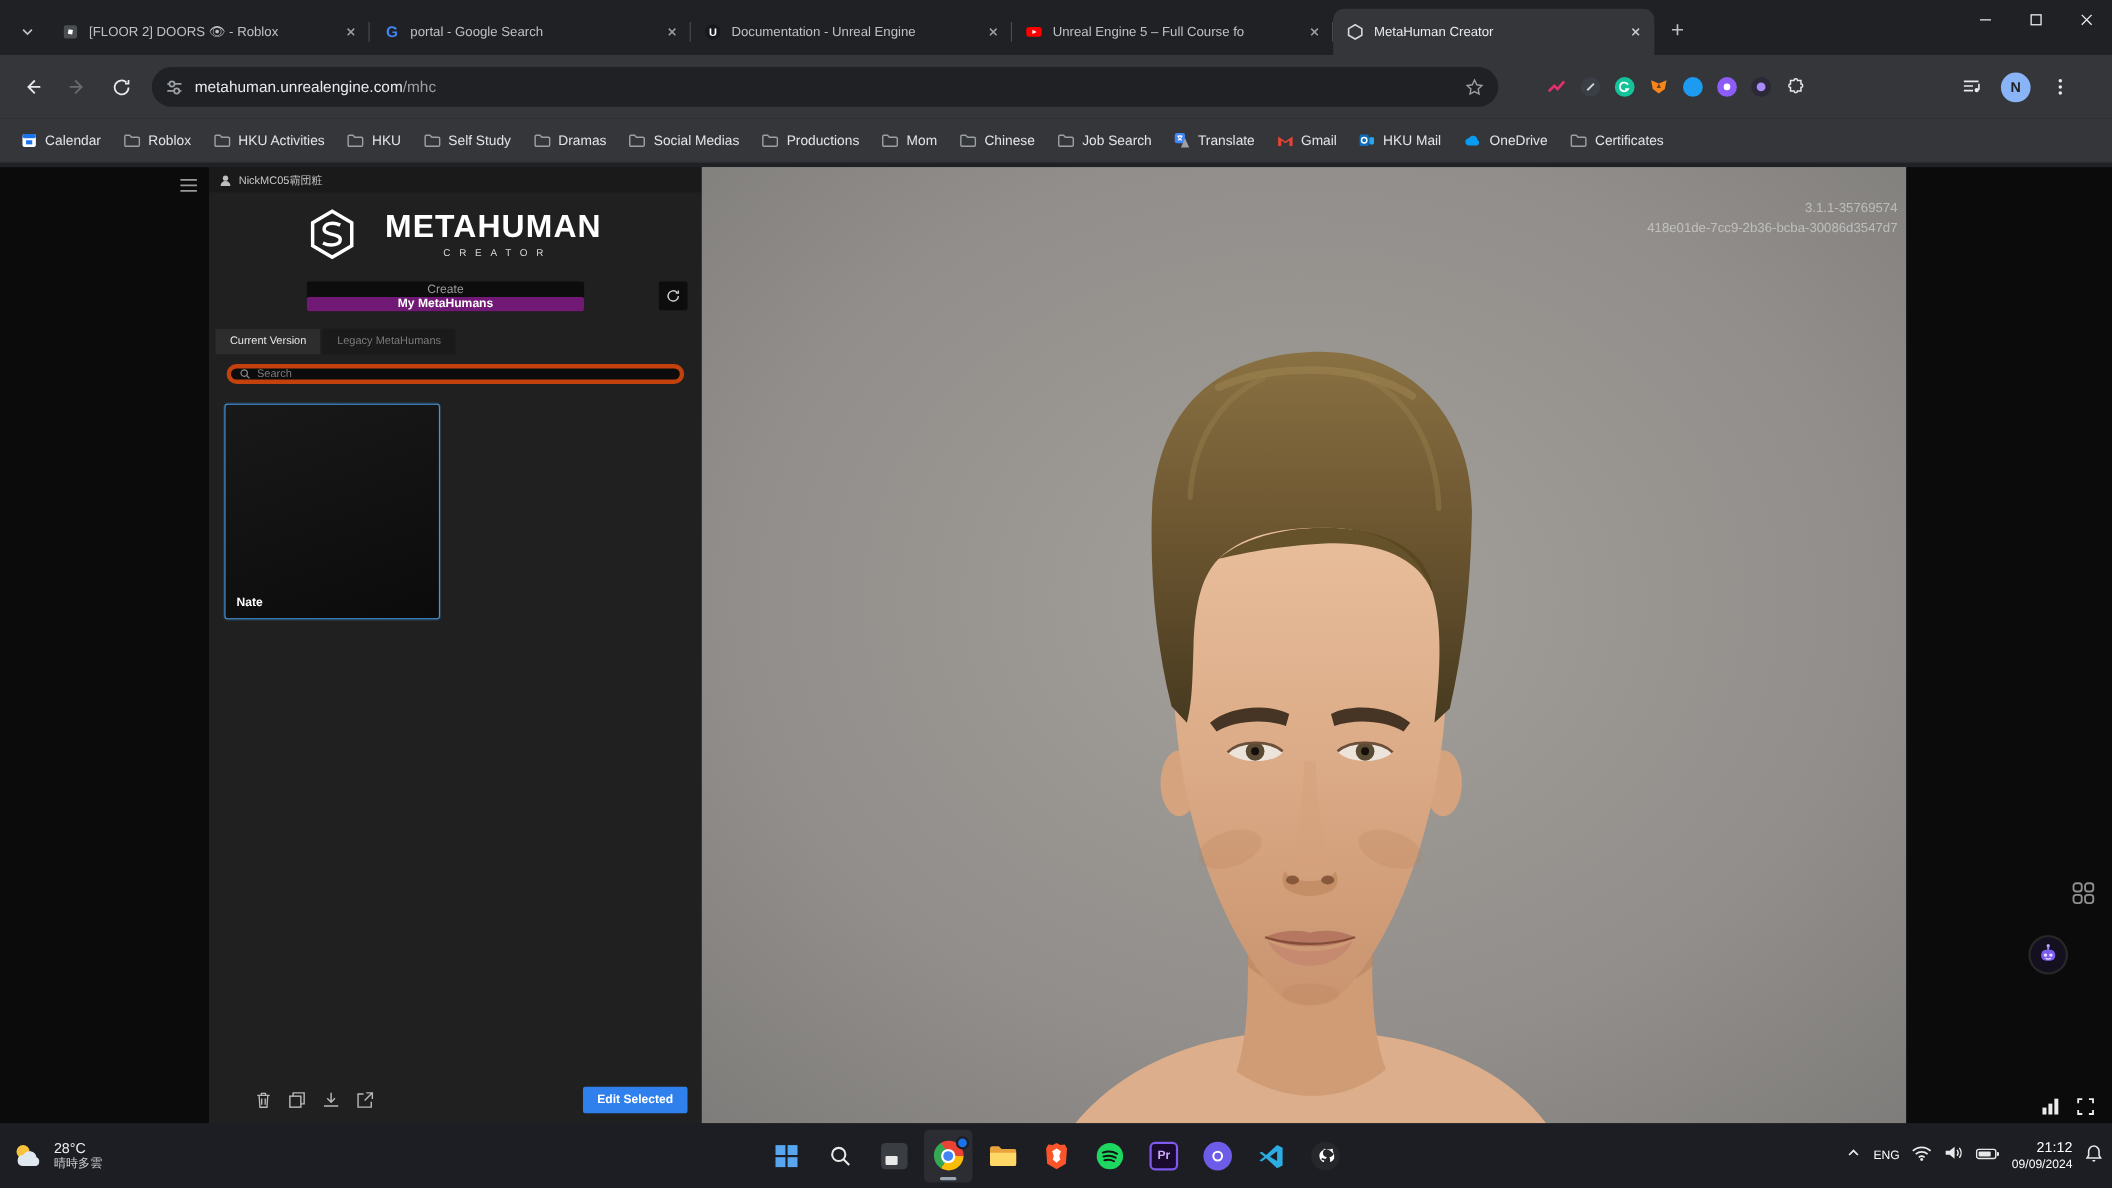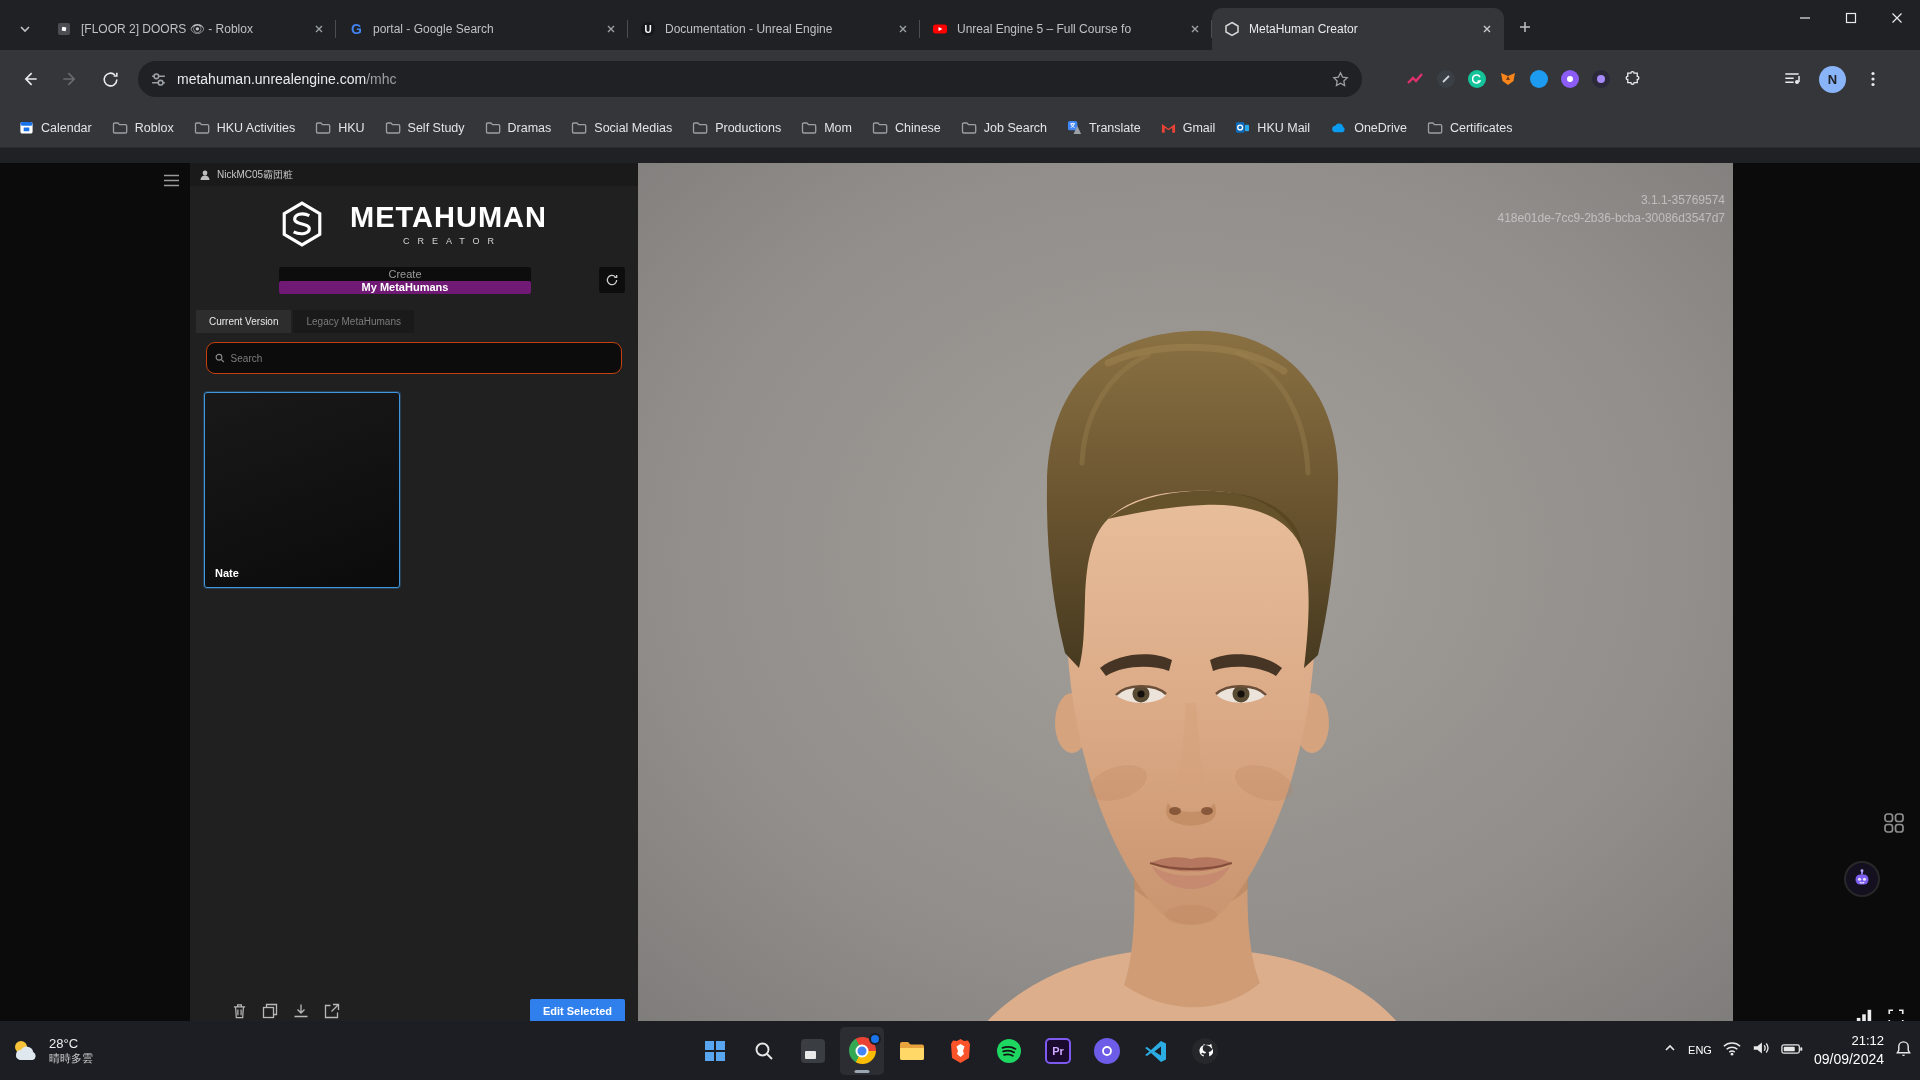--- a/index.html
+++ b/index.html
@@ -30,39 +30,39 @@
   .dot { border-radius:50%; width:18px; height:18px; }
   .media { margin-left:138px; }
   .avatar { width:27px; height:27px; border-radius:50%; background:#8ab4f8; color:#202124; font-size:13px; font-weight:bold; display:flex; align-items:center; justify-content:center; margin-left:16px; }
   .kebab { margin-left:12px; width:30px; display:flex; align-items:center; justify-content:center; }
 
   
   .bookmarks { position:absolute; top:108px; left:0; width:1920px; height:40px; background:#35363a; display:flex; align-items:center; padding:0 10px; gap:2px; border-bottom:1px solid #2b2c2f; }
   .bm { display:flex; align-items:center; gap:7px; padding:5px 9px; border-radius:8px; color:#e2e4e8; font-size:12.5px; white-space:nowrap; }
 
   
-  .page { position:absolute; top:163px; left:0; width:1920px; height:873px; display:flex; }
+  .page { position:absolute; top:152px; left:0; width:1920px; height:873px; display:flex; }
   .lstrip { width:190px; background:#0b0b0b; position:relative; }
   .hamburger { position:absolute; top:10px; right:10px; }
 
   .sidebar { width:448px; background:#202020; position:relative; display:flex; flex-direction:column; }
   .acct { height:23px; background:#1a1a1a; display:flex; align-items:center; gap:6px; padding:0 9px; color:#c9c9c9; font-size:10px; }
   .logo { margin-top:15px; display:flex; justify-content:center; align-items:center; gap:27px; }
   .logo-title { font-size:29px; font-weight:800; letter-spacing:1px; color:#fff; line-height:1; }
   .logo-sub { font-size:9px; letter-spacing:8px; color:#d5d5d5; text-align:center; margin-top:4px; padding-left:8px; }
   .navrow { margin-top:20px; position:relative; height:27px; }
   .segmented { position:absolute; left:89px; width:252px; height:27px; background:#0d0d0d; border-radius:2px; display:flex;flex-direction:column; }
   .seg { flex:1; display:flex; align-items:center; justify-content:center; font-size:11px; color:#9a9a9a; border-radius:2px; }
   .seg.active { background:#701a75; color:#fff; font-weight:bold; }
   .refreshbtn { position:absolute; left:409px; width:26px; height:26px; background:#0d0d0d; border-radius:2px; display:flex; align-items:center; justify-content:center; }
   .vtabs { margin:16px 0 0 6px; display:flex; gap:2px; }
   .vtab { padding:6px 13px; font-size:10px; }
   .vtab.current { background:#2d2d2d; color:#e8e8e8; }
   .vtab.legacy { background:#1a1a1a; color:#7b7b7b; }
-  .searchrow { margin:9px 16px 0; height:32px; background:#0c0c0c; border:1px solid #c2410c; border-radius:9px; display:flex; align-items:center; padding:0 8px; gap:6px; }
+  .searchrow { margin:9px 16px 0; height:18px; background:#0c0c0c; border:4px solid #c2410c; border-radius:9px; display:flex; align-items:center; padding:0 8px; gap:6px; }
   .searchrow input { background:transparent; border:none; outline:none; color:#bbb; font-size:10px; width:100%; font-family:"Liberation Sans",sans-serif; }
   .searchrow input::placeholder { color:#7d7d7d; }
   .cards { margin:18px 14px 0; flex:1; }
   .card { width:196px; height:196px; border:1px solid #3f97e0; border-radius:3px; background:linear-gradient(160deg,#191919,#0b0b0b); position:relative; box-shadow:0 0 0 1px rgba(63,151,224,.25); }
   .card .cname { position:absolute; left:10px; bottom:8px; color:#fff; font-size:11px; font-weight:bold; }
   .sfooter { height:42px; display:flex; align-items:center; padding:0 13px 0 16px; gap:13px; margin-bottom:4px;margin-left:24px; }
   .ibtn { width:18px; height:18px; display:flex; align-items:center; justify-content:center; }
   .editsel { margin-left:auto; background:#2f80ed; color:#fff; font-size:11px; font-weight:bold; padding:6px 13px; border-radius:2px; border:none; font-family:"Liberation Sans",sans-serif; }
 
   .viewport { width:1095px; position:relative; background:#8f8c89; }
@@ -90,21 +90,21 @@
   .chrome-ic::after { content:""; position:absolute; left:50%; top:50%; width:9px; height:9px; transform:translate(-50%,-50%); background:#4285f4; border-radius:50%; }
   .notifdot { position:absolute; top:-4px; right:-5px; width:12px; height:12px; border-radius:50%; background:#1a73e8; border:2px solid #1c1e23; }
   .pr-ic { width:26px; height:26px; border-radius:5px; background:#1a0b2e; border:2px solid #7f5af0; color:#cfa9ff; font-size:11px; font-weight:bold; display:flex; align-items:center; justify-content:center; }
   .purple-ic { width:26px; height:26px; border-radius:50%; background:#6c5ce7; display:flex; align-items:center; justify-content:center; }
   .dark-ic { width:26px; height:26px; border-radius:50%; background:#26272b; display:flex; align-items:center; justify-content:center; }
   .winapp-ic { width:24px; height:24px; border-radius:4px; background:#3a3d42; position:relative; }
   .winapp-ic::after { content:""; position:absolute; left:4px; bottom:4px; width:11px; height:8px; background:#e9e9e9; border-radius:1px; }
   .tray { position:absolute; right:8px; display:flex; align-items:center; gap:11px; }
   .lang { color:#fff; font-size:11px; }
   .clock { text-align:right; color:#fff; line-height:1.3; }
-  .ctime { font-size:13px; } .cdate { font-size:14px; }
+  .ctime { font-size:13px; } .cdate { font-size:11px; }
 
   .icon16 { width:16px; height:16px; }
 </style>
 </head>
 <body>
 
 <div class="screen">
 
   <div class="tabstrip">
     <div class="tabsearch">

